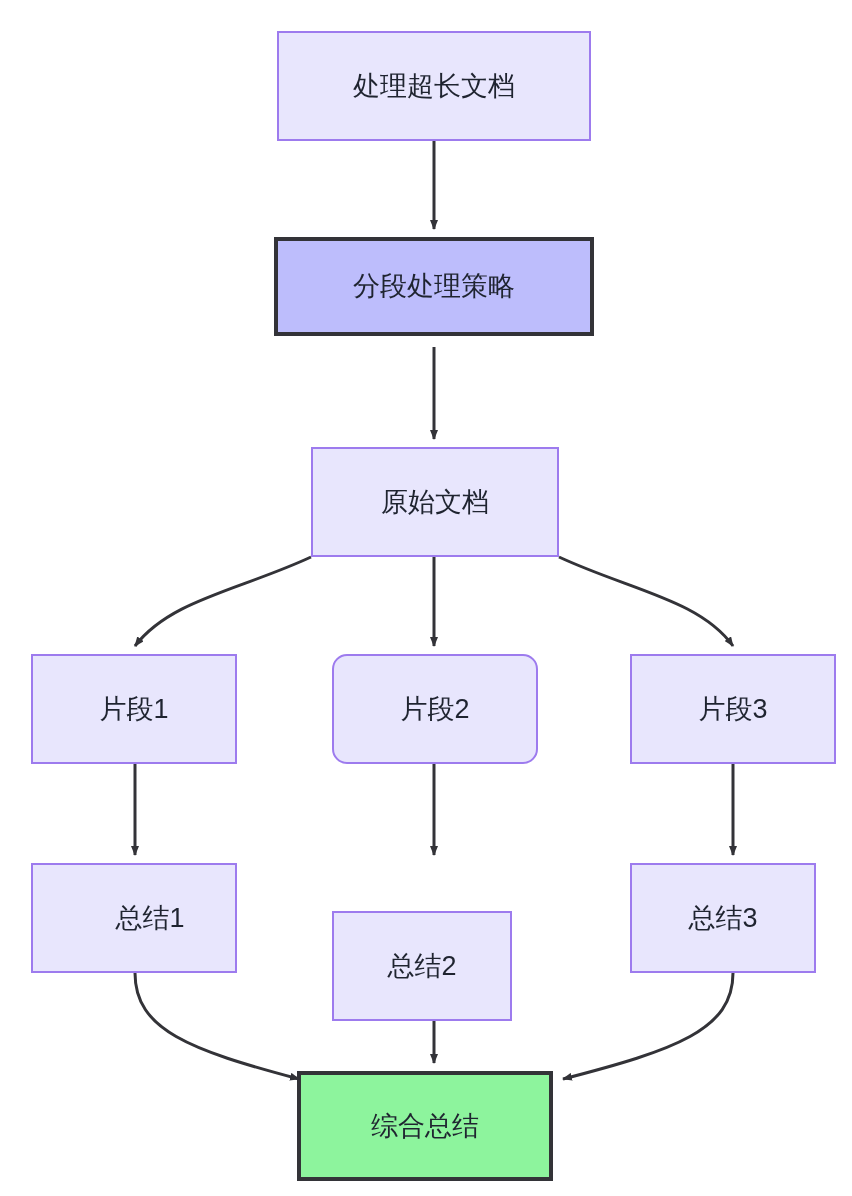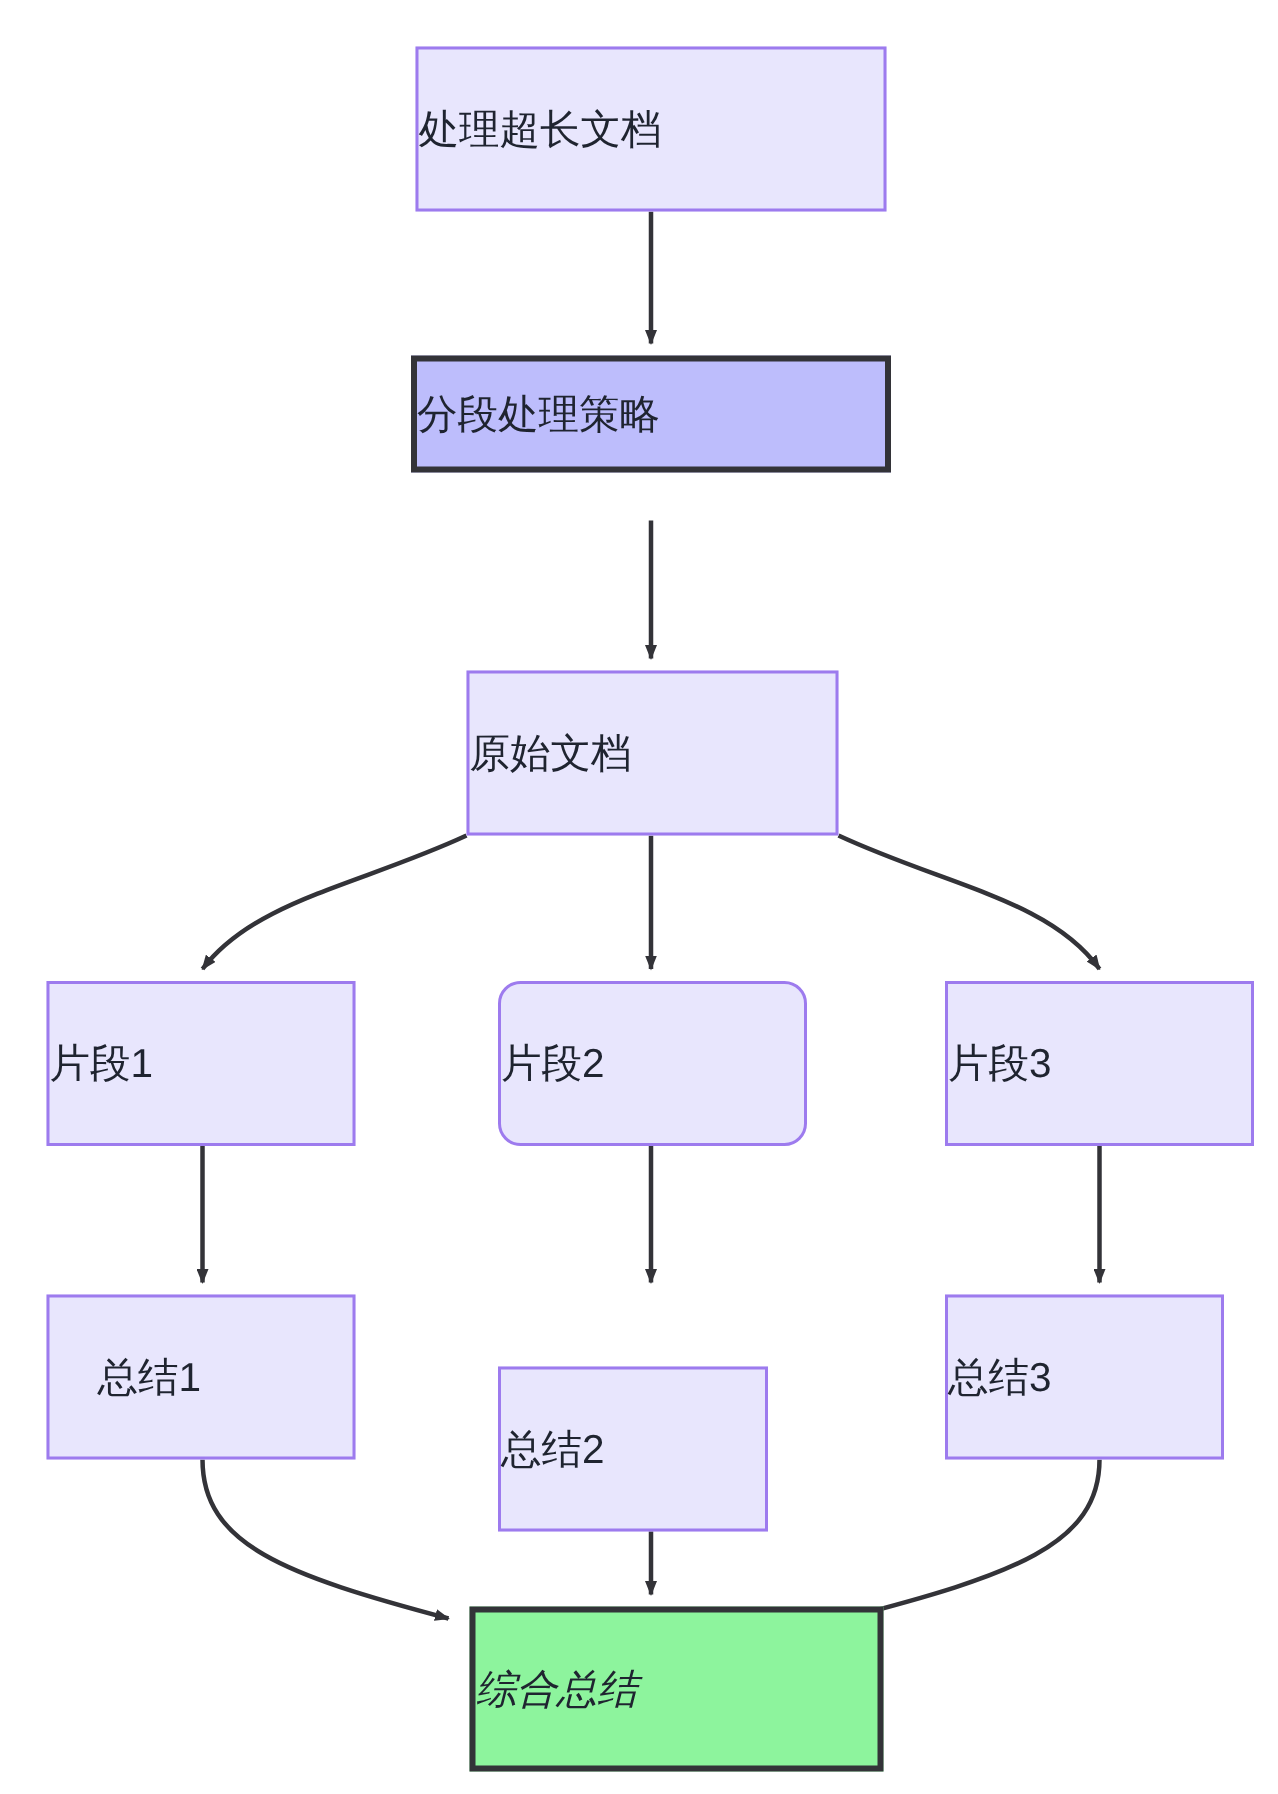--- a/index.html
+++ b/index.html
@@ -24,21 +24,21 @@
     top: 0;
     width: 852px;
     height: 1196px;
     pointer-events: none;
   }
   .node {
     position: absolute;
     box-sizing: border-box;
     display: flex;
     align-items: center;
-    justify-content: flex-start;
+    justify-content: center;
     text-align: center;
     line-height: 1.2;
   }
   .node .node-label {
     display: block;
     white-space: nowrap;
   }
   
   .node.plain {
     background: #e8e6fd;
@@ -84,21 +84,21 @@
         <path d="M 135 973 C 135 1030 190 1050 299 1079" marker-end="url(#arrowhead)" stroke="#333338"></path>
         <path d="M 434 973 L 434 1063" marker-end="url(#arrowhead)" stroke="#333338"></path>
         <path d="M 733 973 C 733 1030 675 1050 563 1079" marker-end="url(#arrowhead)" stroke="#333338"></path>
       </g>
   </svg>
 
   <div id="node-layer">
       <div class="node plain" style="left: 277px; top: 31px; width: 314px; height: 110px;">
         <span class="node-label">处理超长文档</span>
       </div>
-      <div class="node emph" style="left: 274px; top: 237px; width: 320px; height: 78px;">
+      <div class="node emph" style="left: 274px; top: 237px; width: 320px; height: 99px;">
         <span class="node-label">分段处理策略</span>
       </div>
       <div class="node plain" style="left: 311px; top: 447px; width: 248px; height: 110px;">
         <span class="node-label">原始文档</span>
       </div>
       <div class="node plain" style="left: 31px; top: 654px; width: 206px; height: 110px;">
         <span class="node-label">片段1</span>
       </div>
       <div class="node plain" style="left: 332px; top: 654px; width: 206px; height: 110px; border-radius: 15px;">
         <span class="node-label">片段2</span>
@@ -108,18 +108,18 @@
       </div>
       <div class="node plain" style="left: 31px; top: 863px; width: 206px; height: 110px; padding-left: 32px;">
         <span class="node-label">总结1</span>
       </div>
       <div class="node plain" style="left: 332px; top: 863px; width: 180px; height: 110px; margin-top: 48px;">
         <span class="node-label">总结2</span>
       </div>
       <div class="node plain" style="left: 630px; top: 863px; width: 186px; height: 110px;">
         <span class="node-label">总结3</span>
       </div>
-      <div class="node success" style="left: 313px; top: 1071px; width: 276px; height: 110px; font-style: italic;">
+      <div class="node success" style="left: 297px; top: 1071px; width: 256px; height: 110px;">
         <span class="node-label">综合总结</span>
       </div>
     </div>
 
 </div>
 
 </body></html>

